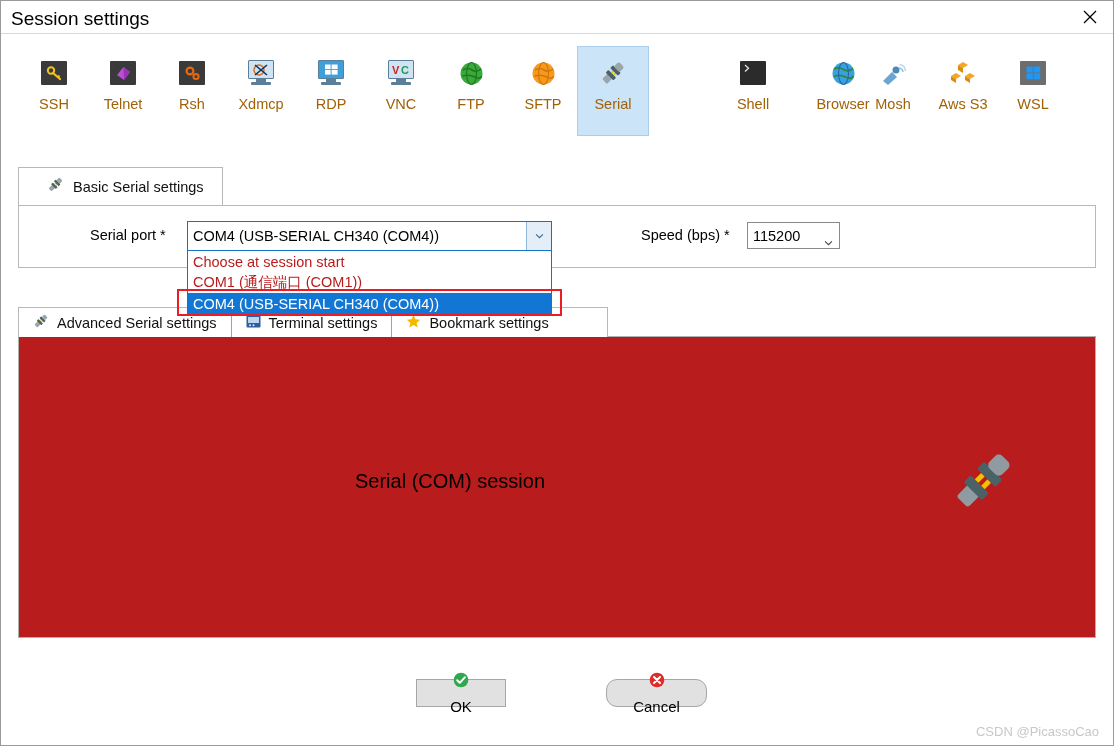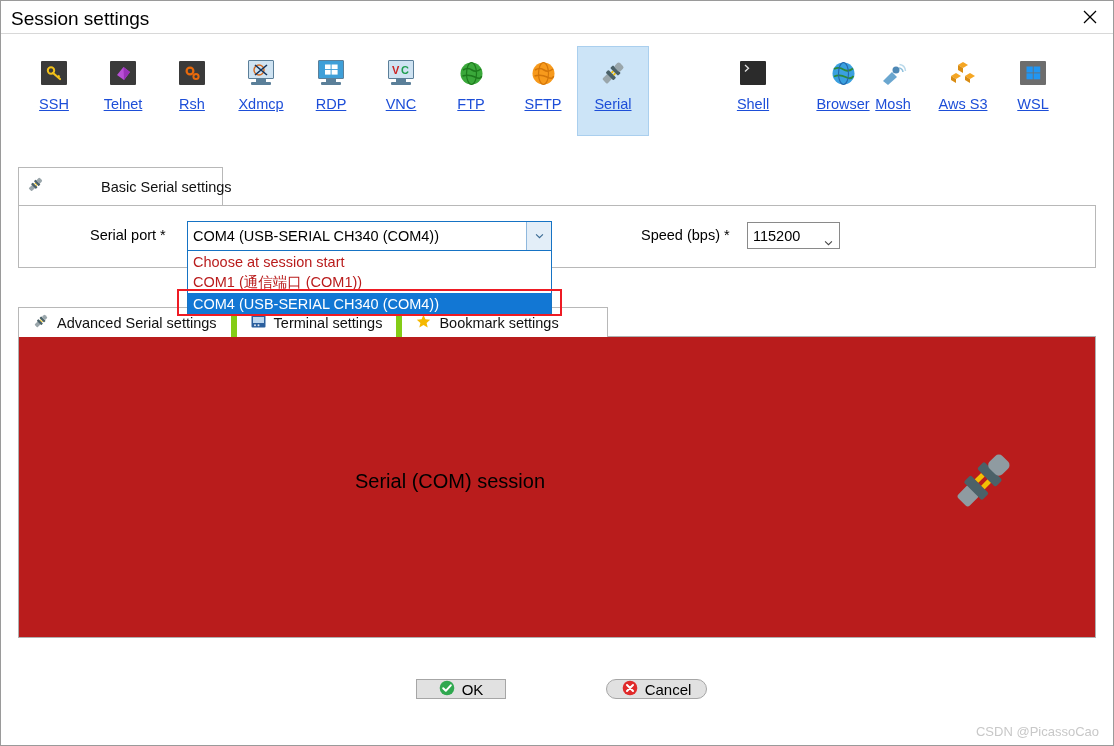--- a/index.html
+++ b/index.html
@@ -54,23 +54,22 @@
   .type-item.selected {
     background: #cce4f7;
     border: 1px solid #aacfee;
   }
   .type-icon {
     width: 32px; height: 32px;
     display: flex; align-items: center; justify-content: center;
     margin-bottom: 7px;
   }
   .type-label {
-    font-size: 14.5px; color: #1d4ed8;
+    font-size: 14.5px; color: #a16207;
     white-space: nowrap;
-    text-decoration: underline;
   }
 
   
   .ic-sq {
     width: 26px; height: 24px;
     background: #3a3a3a;
     display: flex; align-items: center; justify-content: center;
     border-radius: 1px;
   }
   
@@ -97,24 +96,23 @@
   }
 
   
   .tab-basic {
     position: absolute; left: 17px; top: 166px;
     width: 205px; height: 38px;
     background: #ffffff;
     border: 1px solid #b8b8b8;
     border-bottom: none;
     display: flex; align-items: center;
-    padding-left: 8px;
+    padding-left: 28px;
     cursor: pointer;
     z-index: 6;
-    gap: 48px;
   }
   .tab-basic .tab-label {
     font-size: 14.5px; color: #111; margin-left: 9px; white-space: nowrap;
   }
 
   
   .settings-panel {
     position: absolute; left: 17px; top: 204px;
     width: 1078px; height: 63px;
     border: 1px solid #b8b8b8;
@@ -207,21 +205,21 @@
     display: flex;
     z-index: 4;
   }
   .tab2 {
     display: flex; align-items: center;
     padding: 0 14px;
     height: 29px;
     font-size: 14.5px; color: #111;
     white-space: nowrap;
     cursor: pointer;
-    border-right: 6px solid #84cc16;
+    border-right: 1px solid #84cc16;
   }
   .tab2:last-child { border-right: none; }
   .tab2 .t2-label { margin-left: 8px; }
 
   
   .content-panel {
     position: absolute; left: 17px; top: 335px;
     width: 1078px; height: 302px;
     border: 1px solid #b0b0b0;
     background: #b91c1c;
@@ -233,27 +231,27 @@
     white-space: nowrap;
   }
   .content-plug {
     position: absolute; left: 932px; top: 110px;
     width: 66px; height: 66px;
   }
 
   
   .btn {
     position: absolute; top: 678px;
-    height: 20px;
+    height: 28px;
     background: #e1e1e1;
     border: 1px solid #a6a6a6;
     display: flex; align-items: center; justify-content: center;
     gap: 7px;
     cursor: pointer;
-    font-size: 15px; color: #000;
+    font-size: 15px; color: #000; flex-direction: column;
   }
   .btn-ok { left: 415px; width: 90px; }
   .btn-cancel { left: 605px; width: 101px; border-radius: 11px; }
 
   .watermark {
     position: absolute; right: 14px; bottom: 6px;
     font-size: 13px; color: #c8c8c8;
     white-space: nowrap;
   }
 </style>

